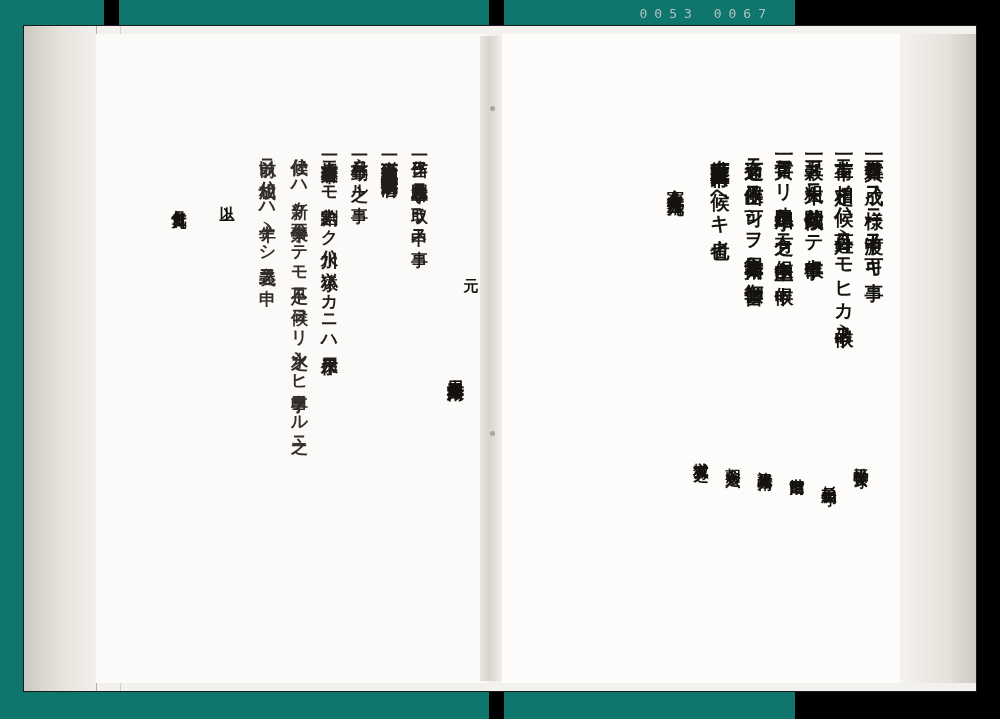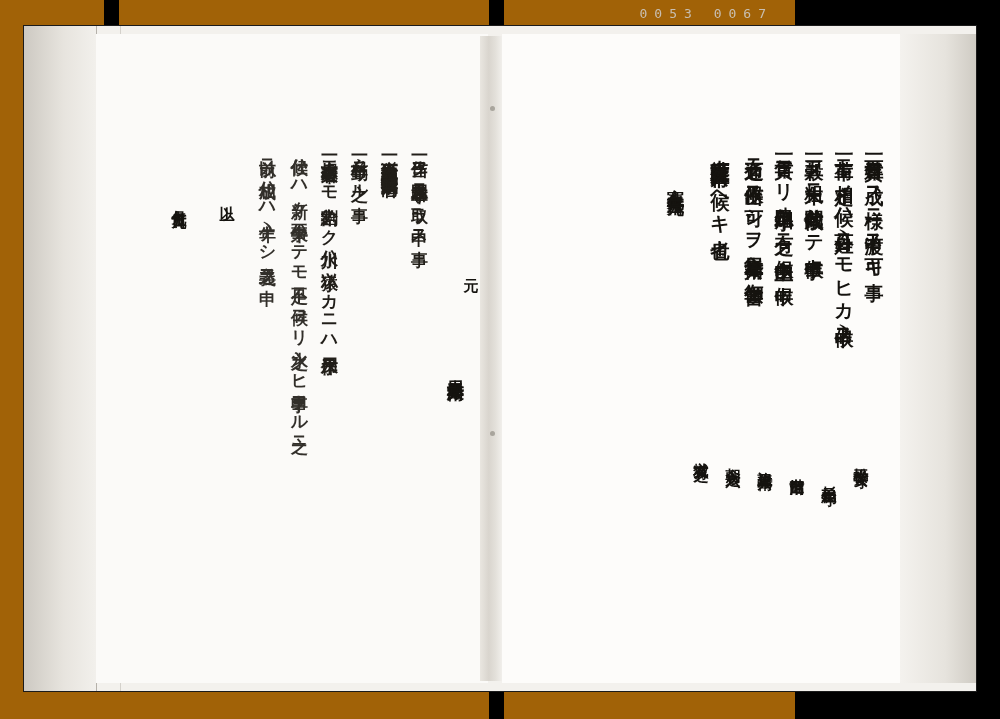--- a/index.html
+++ b/index.html
@@ -11,21 +11,21 @@
     width: 1000px;
     height: 719px;
     overflow: hidden;
     font-family: "DejaVu Sans", sans-serif;
   }
 
   #scan {
     position: relative;
     width: 795px;
     height: 719px;
-    background: #a16207;
+    background: #0f766e;
   }
 
   
   .frame-number {
     position: absolute;
     top: 6px;
     right: 22px;
     color: #cfcfcf;
     font-family: "DejaVu Sans Mono", monospace;
     font-size: 13px;

